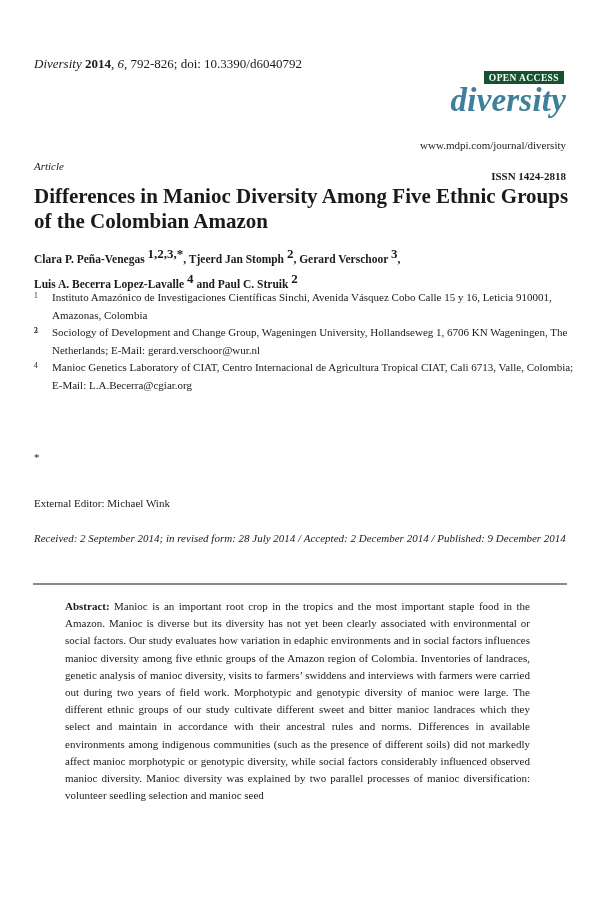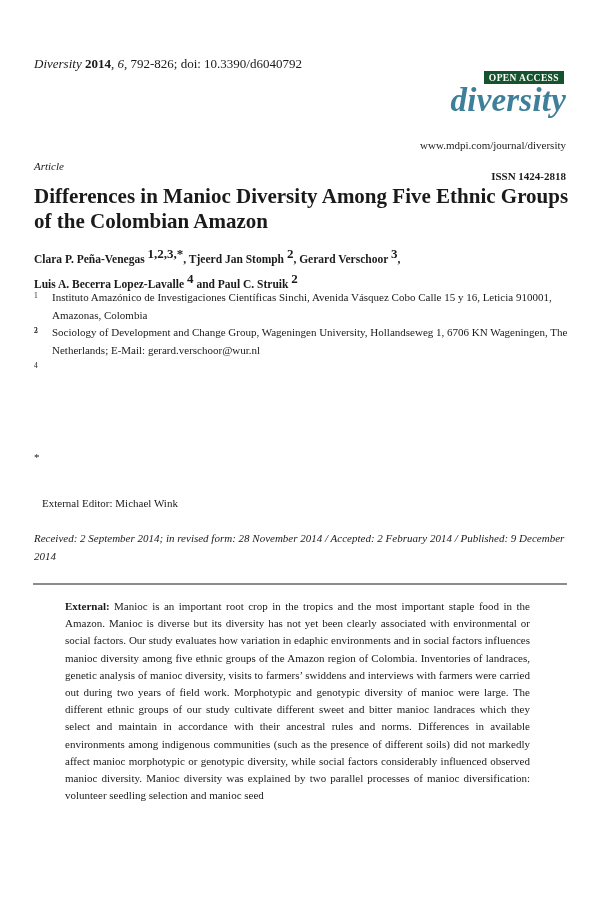--- a/index.html
+++ b/index.html
@@ -30,21 +30,21 @@
     }
     .authors {
       left: 34px; top: 244px; width: 540px; font-size: 11.5px; font-weight: bold; line-height: 19px;
     }
     .authors sup { font-size: 13px; vertical-align: 5px; }
     .affils { left: 34px; top: 289px; width: 540px; font-size: 11px; line-height: 17.5px; }
     .affil { position: relative; padding-left: 18px; margin-bottom: 0; }
     .affil .num { position: absolute; left: 0; top: -2px; font-size: 7.5px; }
     .corresp { left: 34px; top: 449px; width: 540px; font-size: 11px; line-height: 17.5px; }
     .corresp .star { position: absolute; left: 0; top: 0; }
-    .ext-editor { left: 34px; top: 497px; font-size: 11px; margin-left: 8px; }
+    .ext-editor { left: 34px; top: 497px; font-size: 11px; }
     .dates { left: 34px; top: 530px; width: 540px; font-size: 11px; font-style: italic; line-height: 17.5px; }
     .rule { left: 33px; top: 583px; width: 534px; height: 2px; background: #8c8c8c; }
     .abstract {
       left: 65px; top: 598px; width: 465px; font-size: 11px; line-height: 17.2px;
       text-align: justify;
     }
     .abstract b { font-weight: bold; }
   </style>
 </head>
 <body>
@@ -87,31 +87,32 @@
   </div>
   <div class="affil">
     <span class="num">2</span>
   </div>
   <div class="affil">
     <span class="num">3</span>
     <span>Sociology of Development and Change Group, Wageningen University, Hollandseweg 1, 6706 KN Wageningen, The Netherlands; E-Mail: gerard.verschoor@wur.nl</span>
   </div>
   <div class="affil">
     <span class="num">4</span>
+    <span>Manioc Genetics Laboratory of CIAT, Centro Internacional de Agricultura Tropical CIAT, Cali 6713, Valle, Colombia; E-Mail: L.A.Becerra@cgiar.org</span>
   </div>
 </div>
 
 <div class="abs corresp">
   <div class="affil">
     <span class="star">*</span>
   </div>
 </div>
 
 <div class="abs ext-editor">External Editor: Michael Wink</div>
 
-<div class="abs dates">Received: 2 September 2014; in revised form: 28 November 2014 / Accepted: 2 February 2014 / Published: 9 December 2014</div>
+<div class="abs dates">Received: 2 September 2014; in revised form: 28 July 2014 / Accepted: 2 December 2014 / Published: 9 December 2014</div>
 
 <div class="abs rule"></div>
 
 <div class="abs abstract">
-  <b>External:</b>
+  <b>Abstract:</b>
   <span>Manioc is an important root crop in the tropics and the most important staple food in the Amazon. Manioc is diverse but its diversity has not yet been clearly associated with environmental or social factors. Our study evaluates how variation in edaphic environments and in social factors influences manioc diversity among five ethnic groups of the Amazon region of Colombia. Inventories of landraces, genetic analysis of manioc diversity, visits to farmers’ swiddens and interviews with farmers were carried out during two years of field work. Morphotypic and genotypic diversity of manioc were large. The different ethnic groups of our study cultivate different sweet and bitter manioc landraces which they select and maintain in accordance with their ancestral rules and norms. Differences in available environments among indigenous communities (such as the presence of different soils) did not markedly affect manioc morphotypic or genotypic diversity, while social factors considerably influenced observed manioc diversity. Manioc diversity was explained by two parallel processes of manioc diversification: volunteer seedling selection and manioc seed</span>
 </div>
 
 </body></html>

